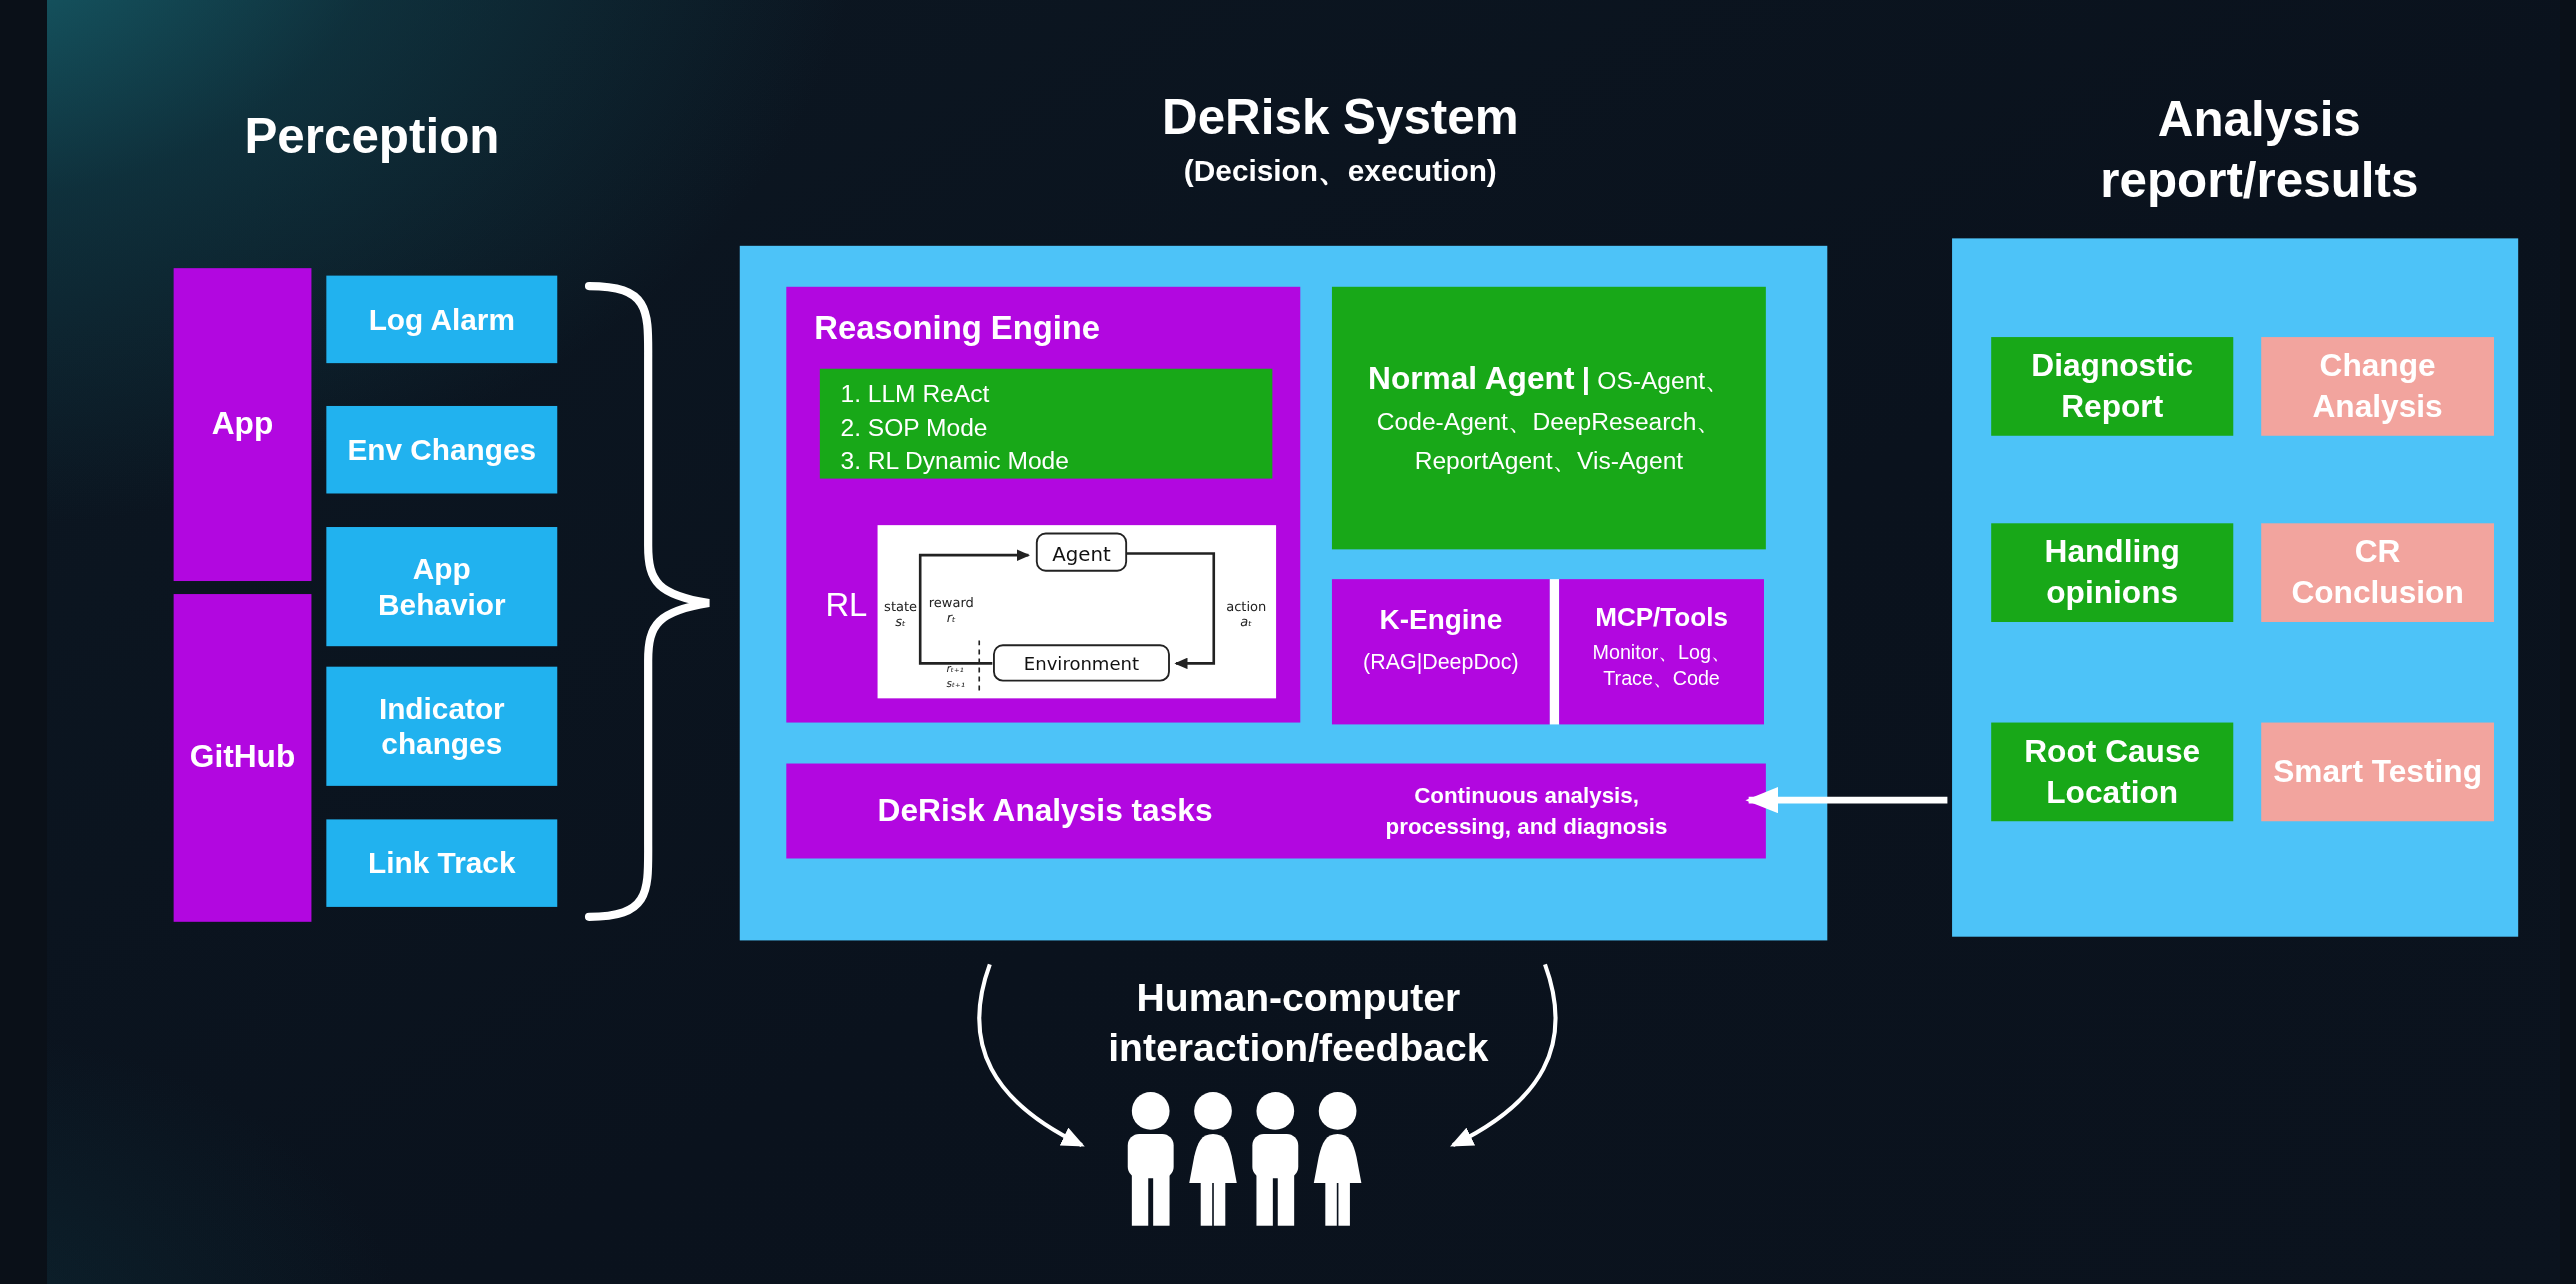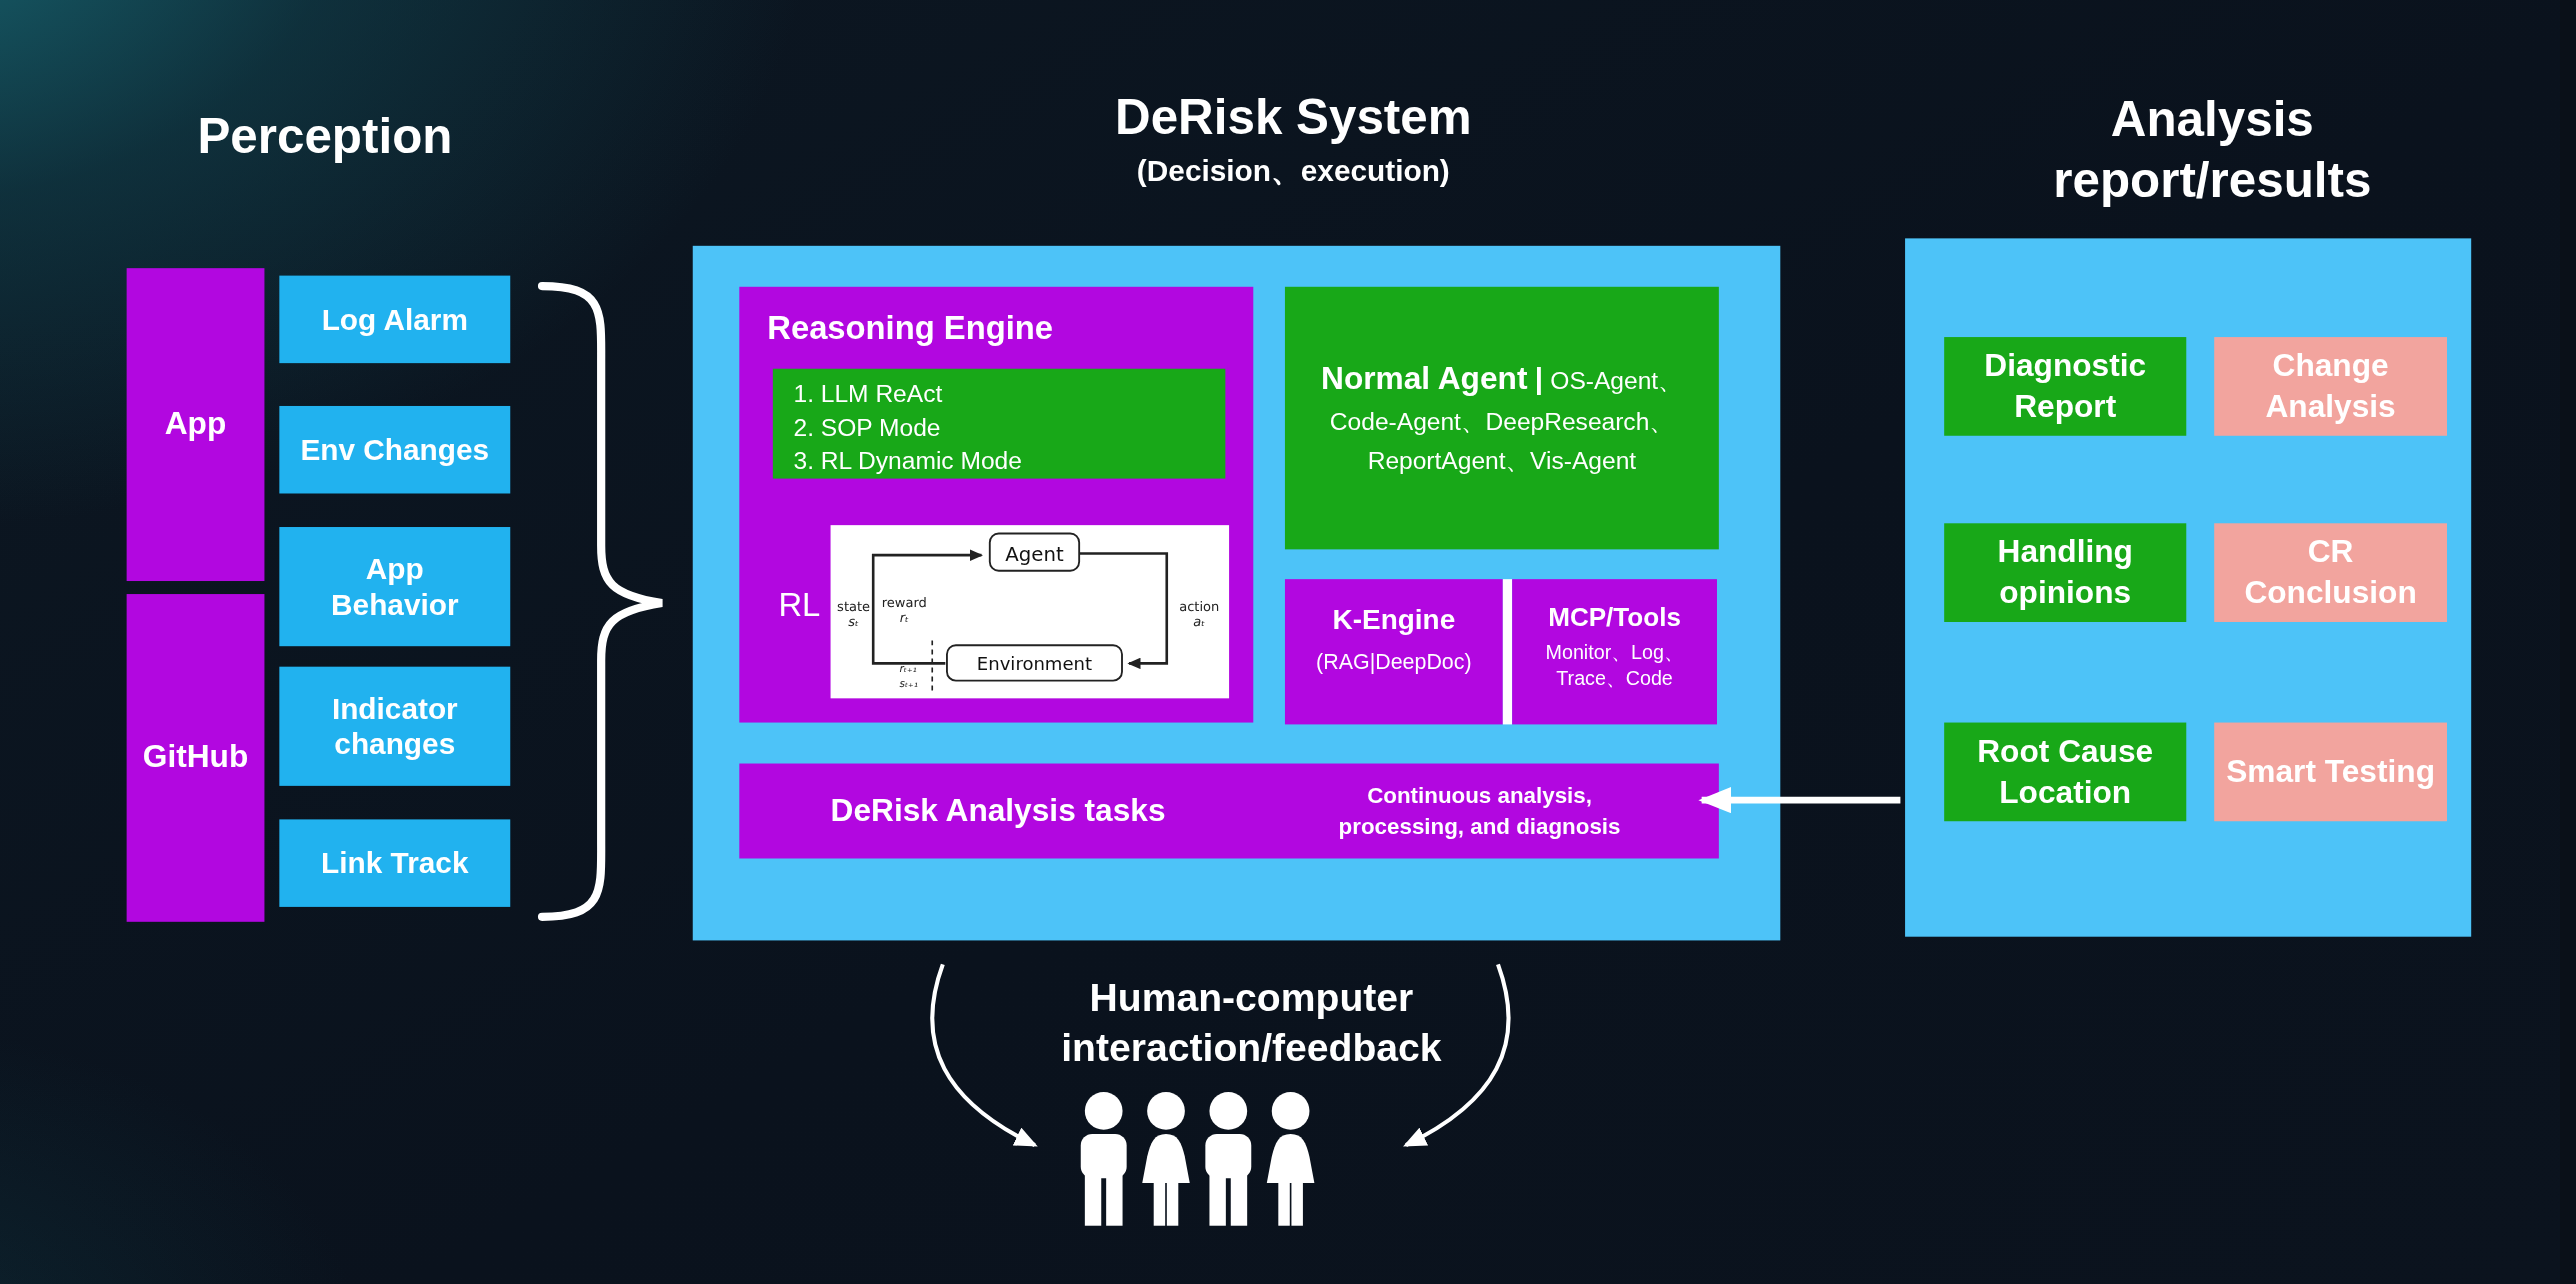--- a/index.html
+++ b/index.html
@@ -1,18 +1,18 @@
 <!DOCTYPE html>
 <html style="font-size:14px"><head>
 <meta charset="utf-8">
 <style>
   *{box-sizing:border-box;margin:0;padding:0;}
   html,body{background:#0a1018;}
   body{width:2576px;height:1284px;overflow:hidden;}
-  .viewport{position:relative;width:2560px;height:1284px;overflow:hidden;}
+  .viewport{position:relative;width:2560px;height:1284px;overflow:hidden;padding-left:47px;}
   .stage{
     position:relative;width:1383px;height:690px;
     transform:scale(1.86224);transform-origin:0 0;
     font-family:"Liberation Sans","DejaVu Sans",sans-serif;color:#fff;
     background:
       radial-gradient(794px 547px at -4% -8%, rgba(25,110,122,0.9) 0%, rgba(19,84,96,0.42) 30%, rgba(10,24,34,0) 62%),
       radial-gradient(459px 282px at -6% 104%, rgba(18,75,86,0.30) 0%, rgba(0,0,0,0) 60%),
       linear-gradient(150deg,#0c1722 0%,#0a121d 55%,#0b131e 100%);
   }
   .abs{position:absolute;}

